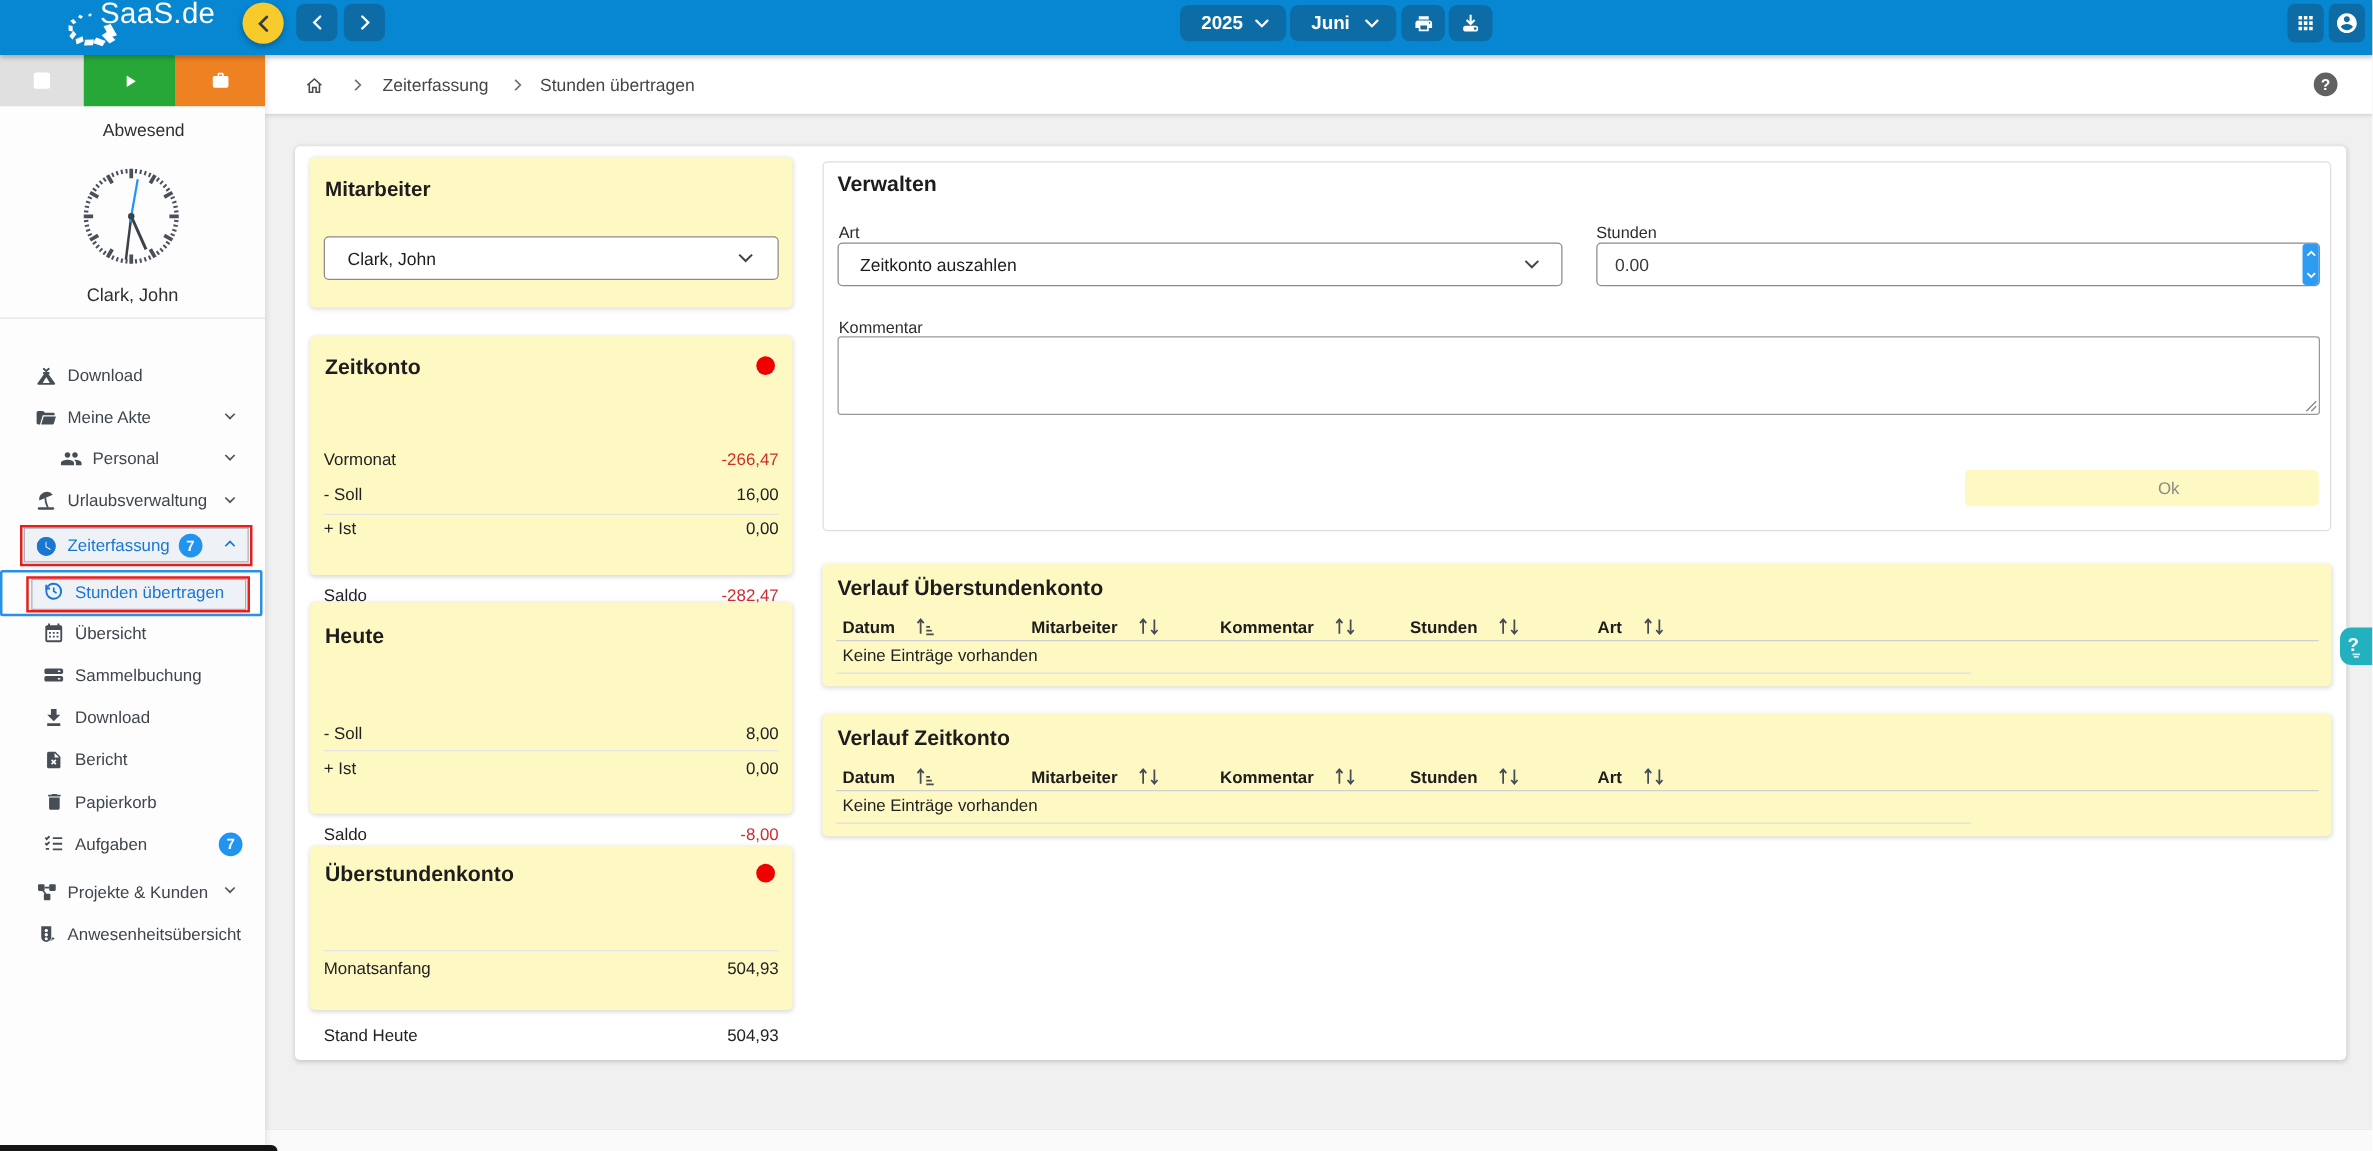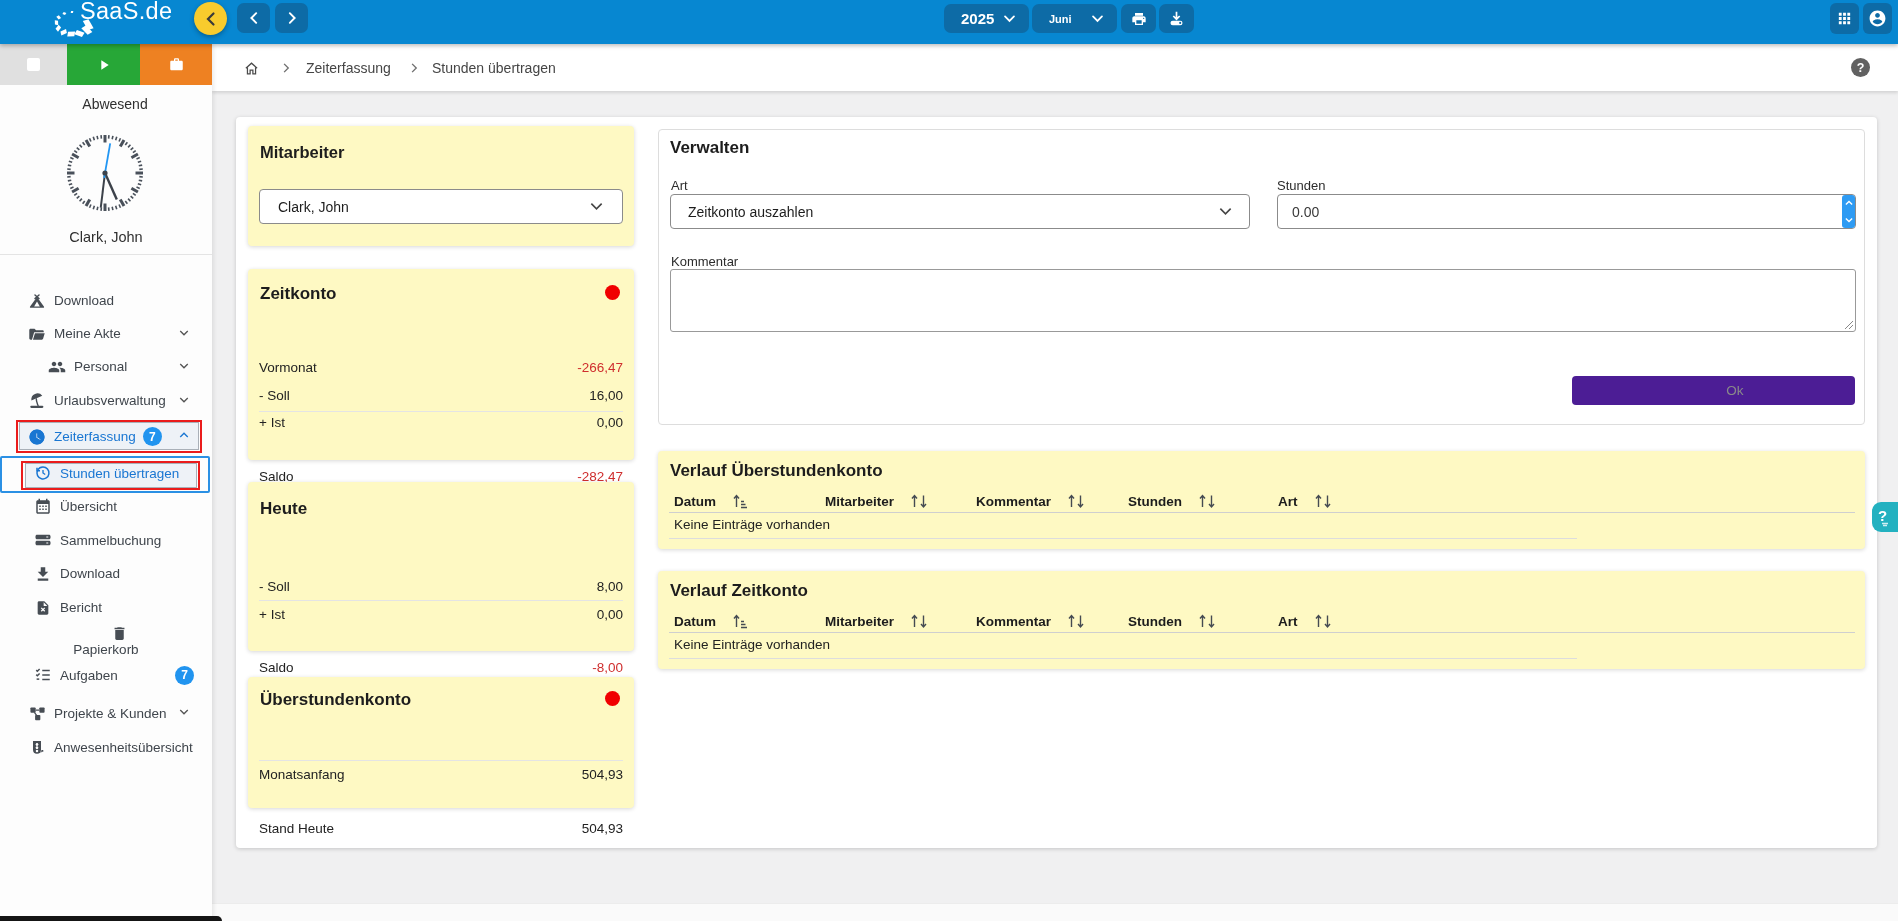--- a/index.html
+++ b/index.html
@@ -72,21 +72,21 @@
   <div class="tb-btn" style="left:275px; top:3px; width:33px; height:30px;">
     <svg width="14" height="14" viewBox="0 0 16 16">
         <path d="M5.5 2.5 L11 8 L5.5 13.5" stroke="#fff" stroke-width="2.2" fill="none" stroke-linecap="round"></path>
       </svg>
   </div>
   <div class="tb-btn" style="left:944px; top:4px; width:85px; height:29px; font-size:15px; font-weight:bold; justify-content:flex-start; padding-left:17px;">2025
     <svg style="position:absolute; right:13px;" width="13" height="13" viewBox="0 0 16 16">
         <path d="M2.5 5.5 L8 11 L13.5 5.5" stroke="#fff" stroke-width="2.2" fill="none" stroke-linecap="round"></path>
       </svg>
   </div>
-  <div class="tb-btn" style="left:1032px; top:4px; width:85px; height:29px; font-size:11px; font-weight:bold; justify-content:flex-start; padding-left:17px;">Juni
+  <div class="tb-btn" style="left:1032px; top:4px; width:85px; height:29px; font-size:15px; font-weight:bold; justify-content:flex-start; padding-left:17px;">Juni
     <svg style="position:absolute; right:13px;" width="13" height="13" viewBox="0 0 16 16">
         <path d="M2.5 5.5 L8 11 L13.5 5.5" stroke="#fff" stroke-width="2.2" fill="none" stroke-linecap="round"></path>
       </svg>
   </div>
   <div class="tb-btn" style="left:1121px; top:4px; width:35px; height:29px;">
     <svg width="16" height="16" viewBox="0 0 24 24" fill="#fff">
         <path d="M19 8H5c-1.66 0-3 1.34-3 3v6h4v4h12v-4h4v-6c0-1.66-1.34-3-3-3zm-3 11H8v-5h8v5zm3-7c-.55 0-1-.45-1-1s.45-1 1-1 1 .45 1 1-.45 1-1 1zm-1-9H6v4h12V3z"></path>
       </svg>
   </div>
   <div class="tb-btn" style="left:1159px; top:4px; width:35px; height:29px;">
@@ -289,21 +289,21 @@
         <span>Download</span>
       </div>
       <div class="menu-item" style="top:546.8px;">
         <span class="mi-ic" style="margin-left:34px;">
           <svg width="16" height="16" viewBox="0 0 24 24" fill="#474d54">
             <path d="M14 2H6c-1.1 0-1.99.9-1.99 2L4 20c0 1.1.89 2 2 2h12c1.1 0 2-.9 2-2V8l-6-6zm1.3 14.3-1.4 1.4L12 15.8l-1.9 1.9-1.4-1.4 1.9-1.9-1.9-1.9 1.4-1.4 1.9 1.9 1.9-1.9 1.4 1.4-1.9 1.9 1.9 1.9zM13 9V3.5L18.5 9H13z"></path>
           </svg>
         </span>
         <span>Bericht</span>
       </div>
-      <div class="menu-item" style="top:580.3px;flex-direction:column;">
+      <div class="menu-item" style="top:580.3px;">
         <span class="mi-ic" style="margin-left:34px;">
           <svg width="17" height="17" viewBox="0 0 24 24" fill="#474d54">
             <path d="M6 19c0 1.1.9 2 2 2h8c1.1 0 2-.9 2-2V7H6v12zM19 4h-3.5l-1-1h-5l-1 1H5v2h14V4z"></path>
           </svg>
         </span>
         <span>Papierkorb</span>
       </div>
       <div class="menu-item" style="top:614.3px;">
         <span class="mi-ic" style="margin-left:34px;">
           <svg width="18" height="18" viewBox="0 0 24 24" fill="none" stroke="#474d54" stroke-width="2">
@@ -448,21 +448,21 @@
     <svg width="10" height="10" viewBox="0 0 16 16">
         <path d="M3 5.5 L8 10.5 L13 5.5" stroke="#fff" stroke-width="2.2" fill="none"></path>
       </svg>
   </div>
   <div style="position:absolute;left:12px;top:124px;font-size:13px;color:#2c2c2c;">Kommentar</div>
   <div style="position:absolute;left:11px;top:139px;width:1186px;height:63px;border:1px solid #999;border-radius:3px;background:#fff;">
     <svg style="position:absolute;right:1px;bottom:1px;" width="10" height="10" viewBox="0 0 10 10">
         <path d="M9 1 L1 9 M9 5 L5 9" stroke="#888" stroke-width="1" fill="none"></path>
       </svg>
   </div>
-  <div style="position:absolute;left:913px;top:246px;width:283px;height:29px;background:#4c1d95;border-radius:4px;display:flex;align-items:center;justify-content:center;font-size:13.5px;color:#8a8a8a;padding-left:43px;">Ok</div>
+  <div style="position:absolute;left:913px;top:246px;width:283px;height:29px;background:#fef9c3;border-radius:4px;display:flex;align-items:center;justify-content:center;font-size:13.5px;color:#8a8a8a;padding-left:43px;">Ok</div>
 </div>
 
 <div class="card" style="left:658px;top:451px;width:1207px;height:98px;" id="table1">
     <div class="card-title" style="position:absolute;left:12px;top:10px;">Verlauf Überstundenkonto</div>
     <div class="thead" style="left:16px;top:40px;height:20px;">Datum<svg class="sorticons" width="22" height="17" viewBox="0 0 22 17">
         <g>
           <path d="M4 5.5 L6.5 2.5 L9 5.5 M6.5 3 V14" stroke="#454b52" stroke-width="1.4" fill="none"></path>
         </g>
         <path d="M11 8.5 h3 M11 11.5 h4.5 M11 14.5 h6" stroke="#454b52" stroke-width="1.3"></path>
       </svg></div>

